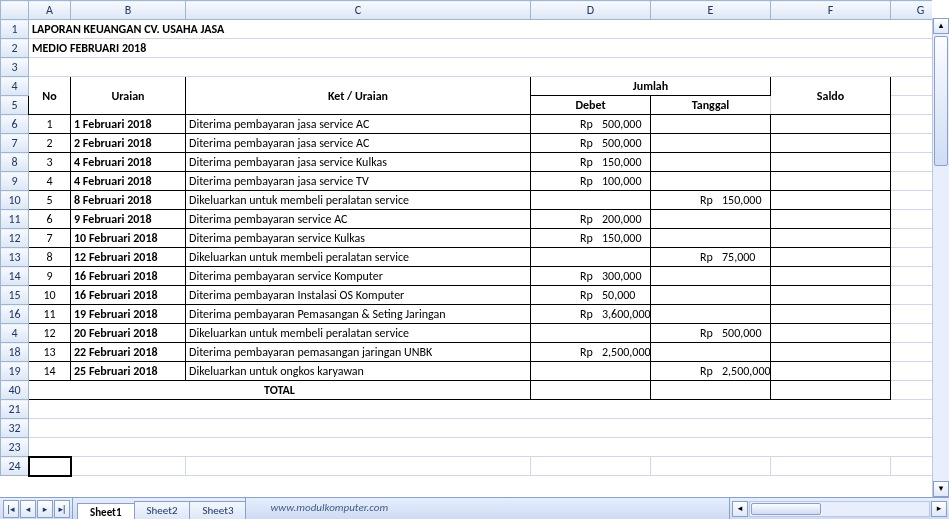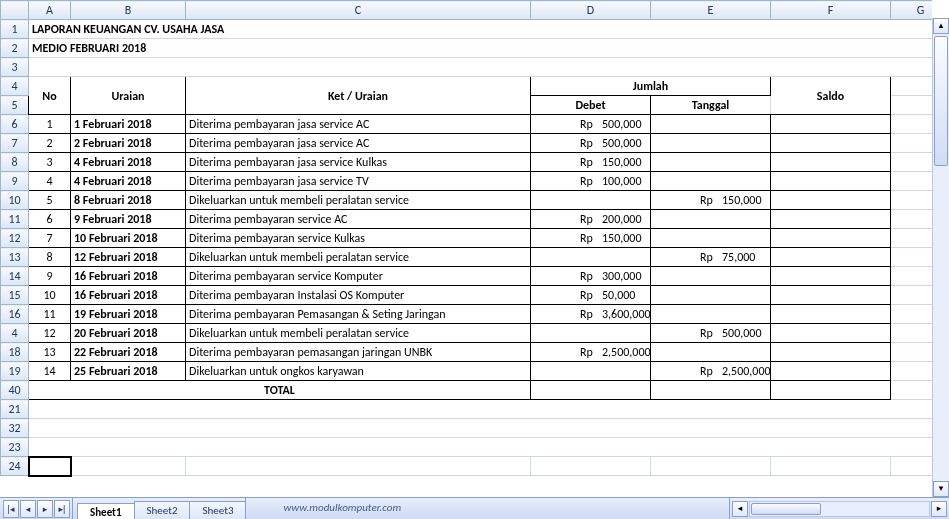--- a/index.html
+++ b/index.html
@@ -92,21 +92,21 @@
     color:#1f3864;
     position:relative; top:1px;
     cursor:pointer;
   }
   .tab.active {
     background:#fff; font-weight:bold; color:#000;
     border-bottom:1px solid #fff; top:4px;
     z-index:2;
   }
   .tabfill { flex:1; border-left:1px solid #8ba0c8; background:linear-gradient(#e6eefc,#cfdbf3);}
-  .modul { flex:0 0 auto; padding:3px 37px; font-style:italic; color:#425d8a; }
+  .modul { flex:0 0 auto; padding:3px 24px; font-style:italic; color:#425d8a; }
   .hscroll {
     flex:0 0 220px; display:flex; align-items:center;
     border-left:1px solid #8ba0c8; padding:0 2px; gap:1px;
   }
   .hscroll .btn{ width:16px;height:16px;border:1px solid #8ba0c8;background:linear-gradient(#fdfefe,#dfe8f7);font-size:9px;line-height:12px;text-align:center;cursor:pointer;}
   .hscroll .track{ flex:1;height:16px;background:#e9eefc;border:1px solid #b9c8e4;position:relative;}
   .hscroll .thumb{ position:absolute;left:1px;top:1px;bottom:1px;width:70px;background:linear-gradient(#fbfdff,#cfdcf3);border:1px solid #8ba0c8;border-radius:2px;}
   
   .vscroll{
     position:absolute; right:0; top:18px; bottom:22px; width:17px;

